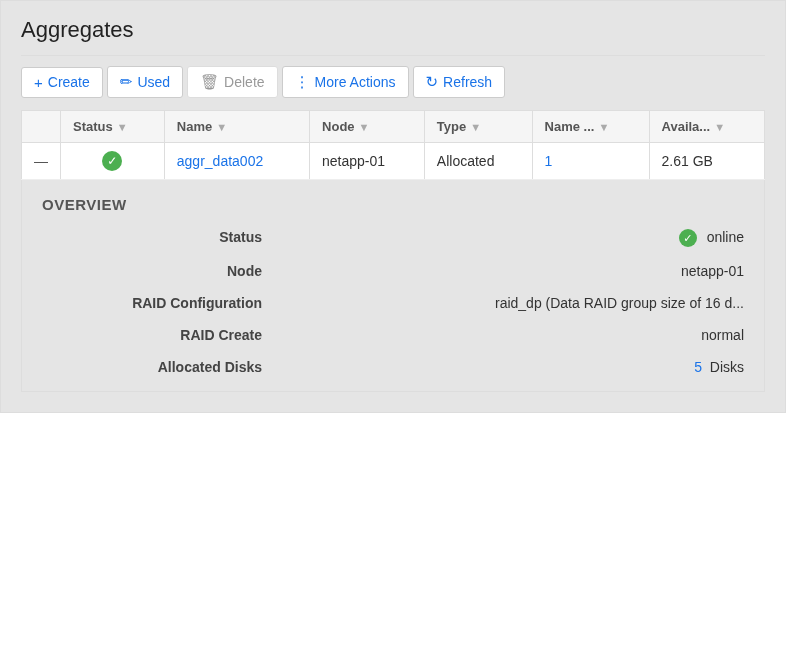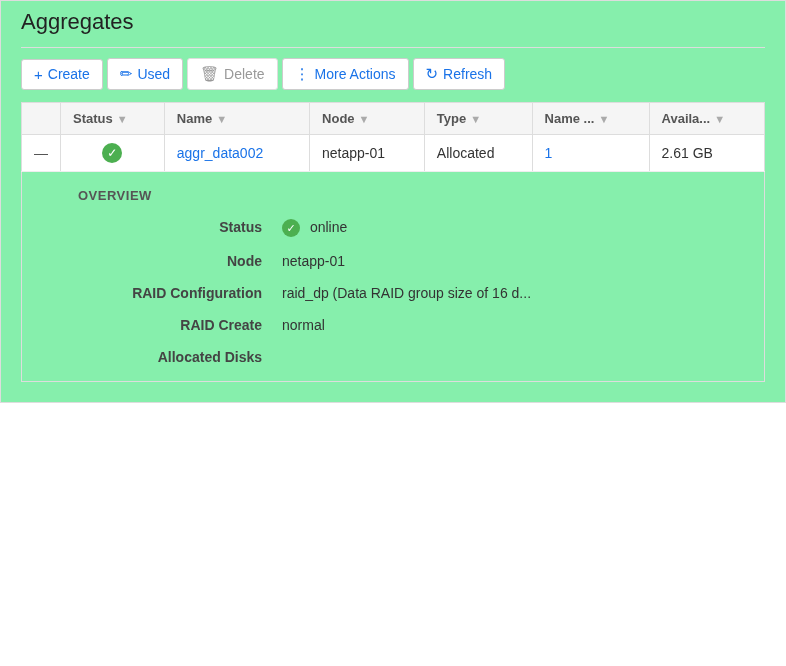--- a/index.html
+++ b/index.html
@@ -5,23 +5,23 @@
     * { box-sizing: border-box; margin: 0; padding: 0; }
     body {
       font-family: -apple-system, BlinkMacSystemFont, "Segoe UI", Arial, sans-serif;
       font-size: 14px;
       color: #333;
       background: #fff;
       width: 786px;
       min-height: 666px;
     }
     .page-container {
-      padding: 8px 20px 20px 20px;
+      padding: 16px 20px 20px 20px;
       border: 1px solid #ddd;
-      background: #86efac;
+      background: #e5e5e5;
     }
     .page-title {
       font-size: 22px;
       font-weight: 400;
       color: #222;
       margin-bottom: 12px;
     }
     .divider {
       border: none;
       border-top: 1px solid #ddd;
@@ -119,44 +119,44 @@
       color: #1a73e8;
       cursor: pointer;
     }
     
     .overview-panel {
       border: 1px solid #ddd;
       border-top: none;
       padding: 16px 20px;
     }
     .overview-title {
-      font-size: 13px;
+      font-size: 15px;
       font-weight: 700;
       color: #555;
       letter-spacing: 0.5px;
       margin-bottom: 16px;
       text-transform: uppercase;
-      margin-left: 36px;
     }
     .overview-grid {
       display: grid;
       grid-template-columns: 220px 1fr;
       row-gap: 16px;
       padding-left: 20px;
     }
     .overview-label {
       font-weight: 600;
       color: #444;
       font-size: 14px;
       text-align: right;
       padding-right: 20px;
     }
     .overview-value {
       font-size: 14px;
       color: #333;
+      text-align: right;
     }
     .overview-value .inline-check {
       display: inline-flex;
       align-items: center;
       justify-content: center;
       width: 18px;
       height: 18px;
       background: #4caf50;
       border-radius: 50%;
       color: #fff;
@@ -281,16 +281,20 @@
 
       <div class="overview-label">RAID Configuration</div>
       <div class="overview-value">raid_dp (Data RAID group size of 16 d...</div>
 
       <div class="overview-label">RAID Create</div>
       <div class="overview-value">normal</div>
 
 
 
       <div class="overview-label">Allocated Disks</div>
+      <div class="overview-value">
+        <span class="blue-val">5</span>
+        <span>&nbsp;Disks</span>
+      </div>
 
     </div>
   </div>
 </div>
 
 </body></html>

